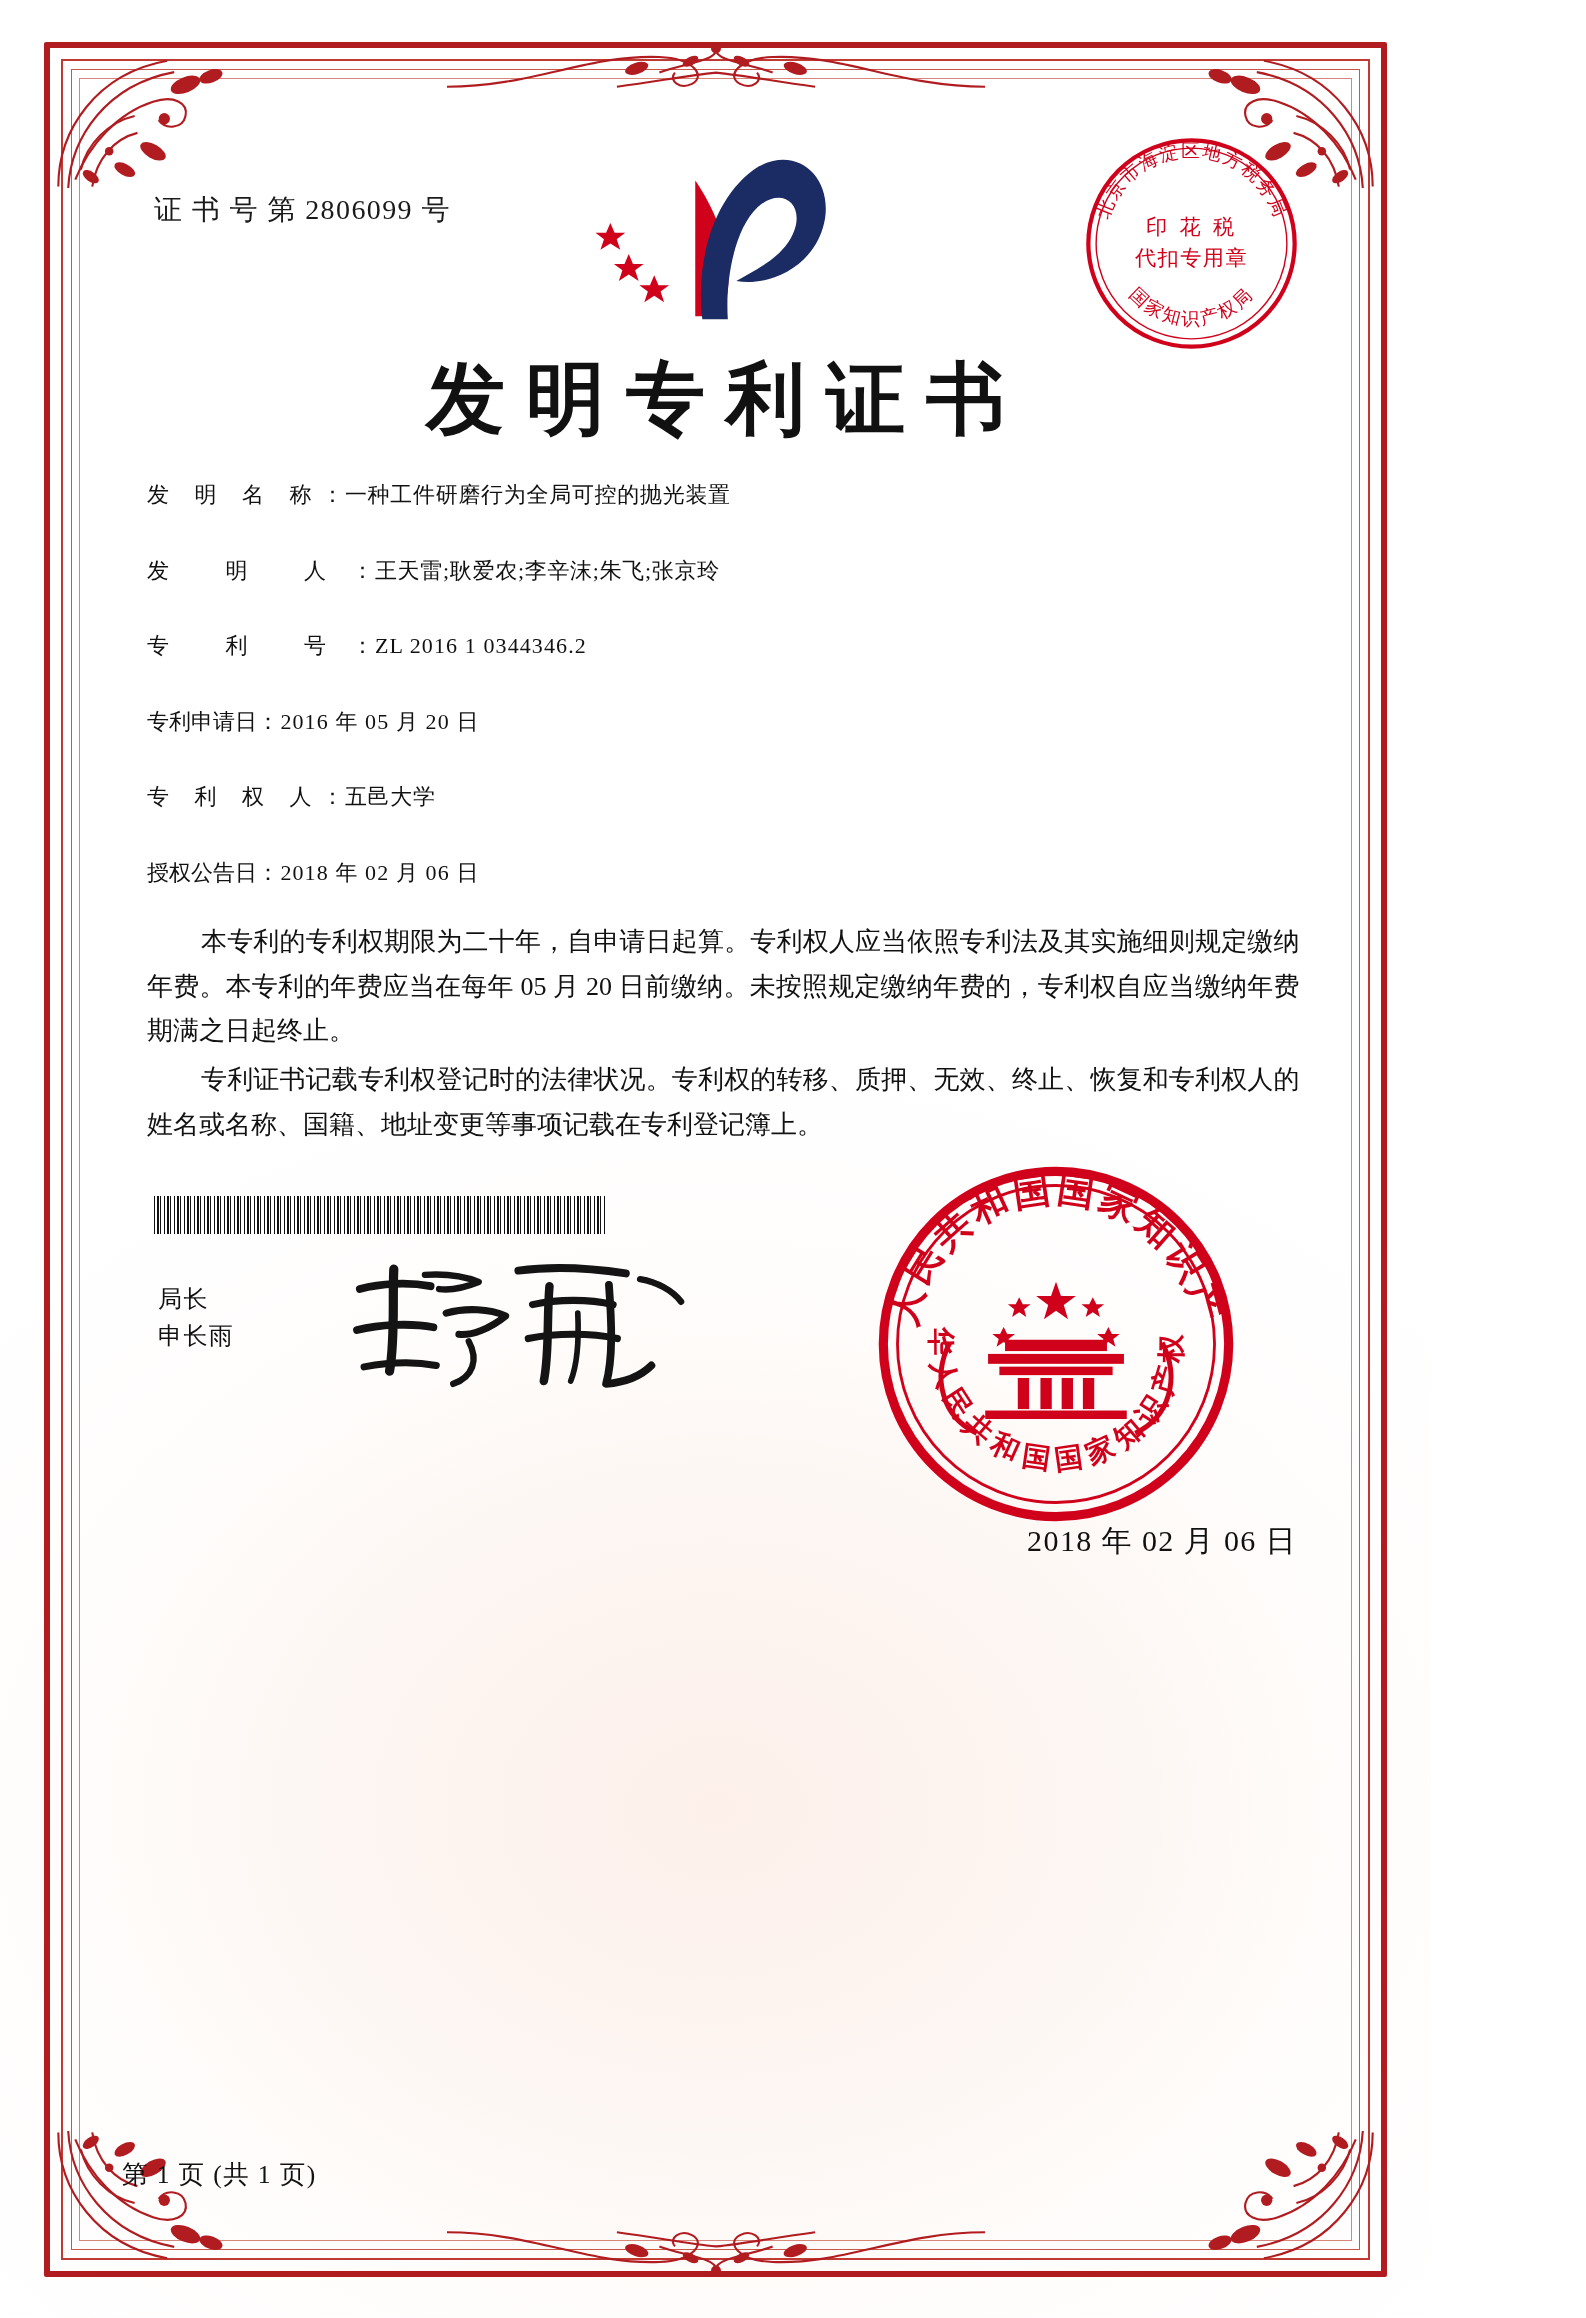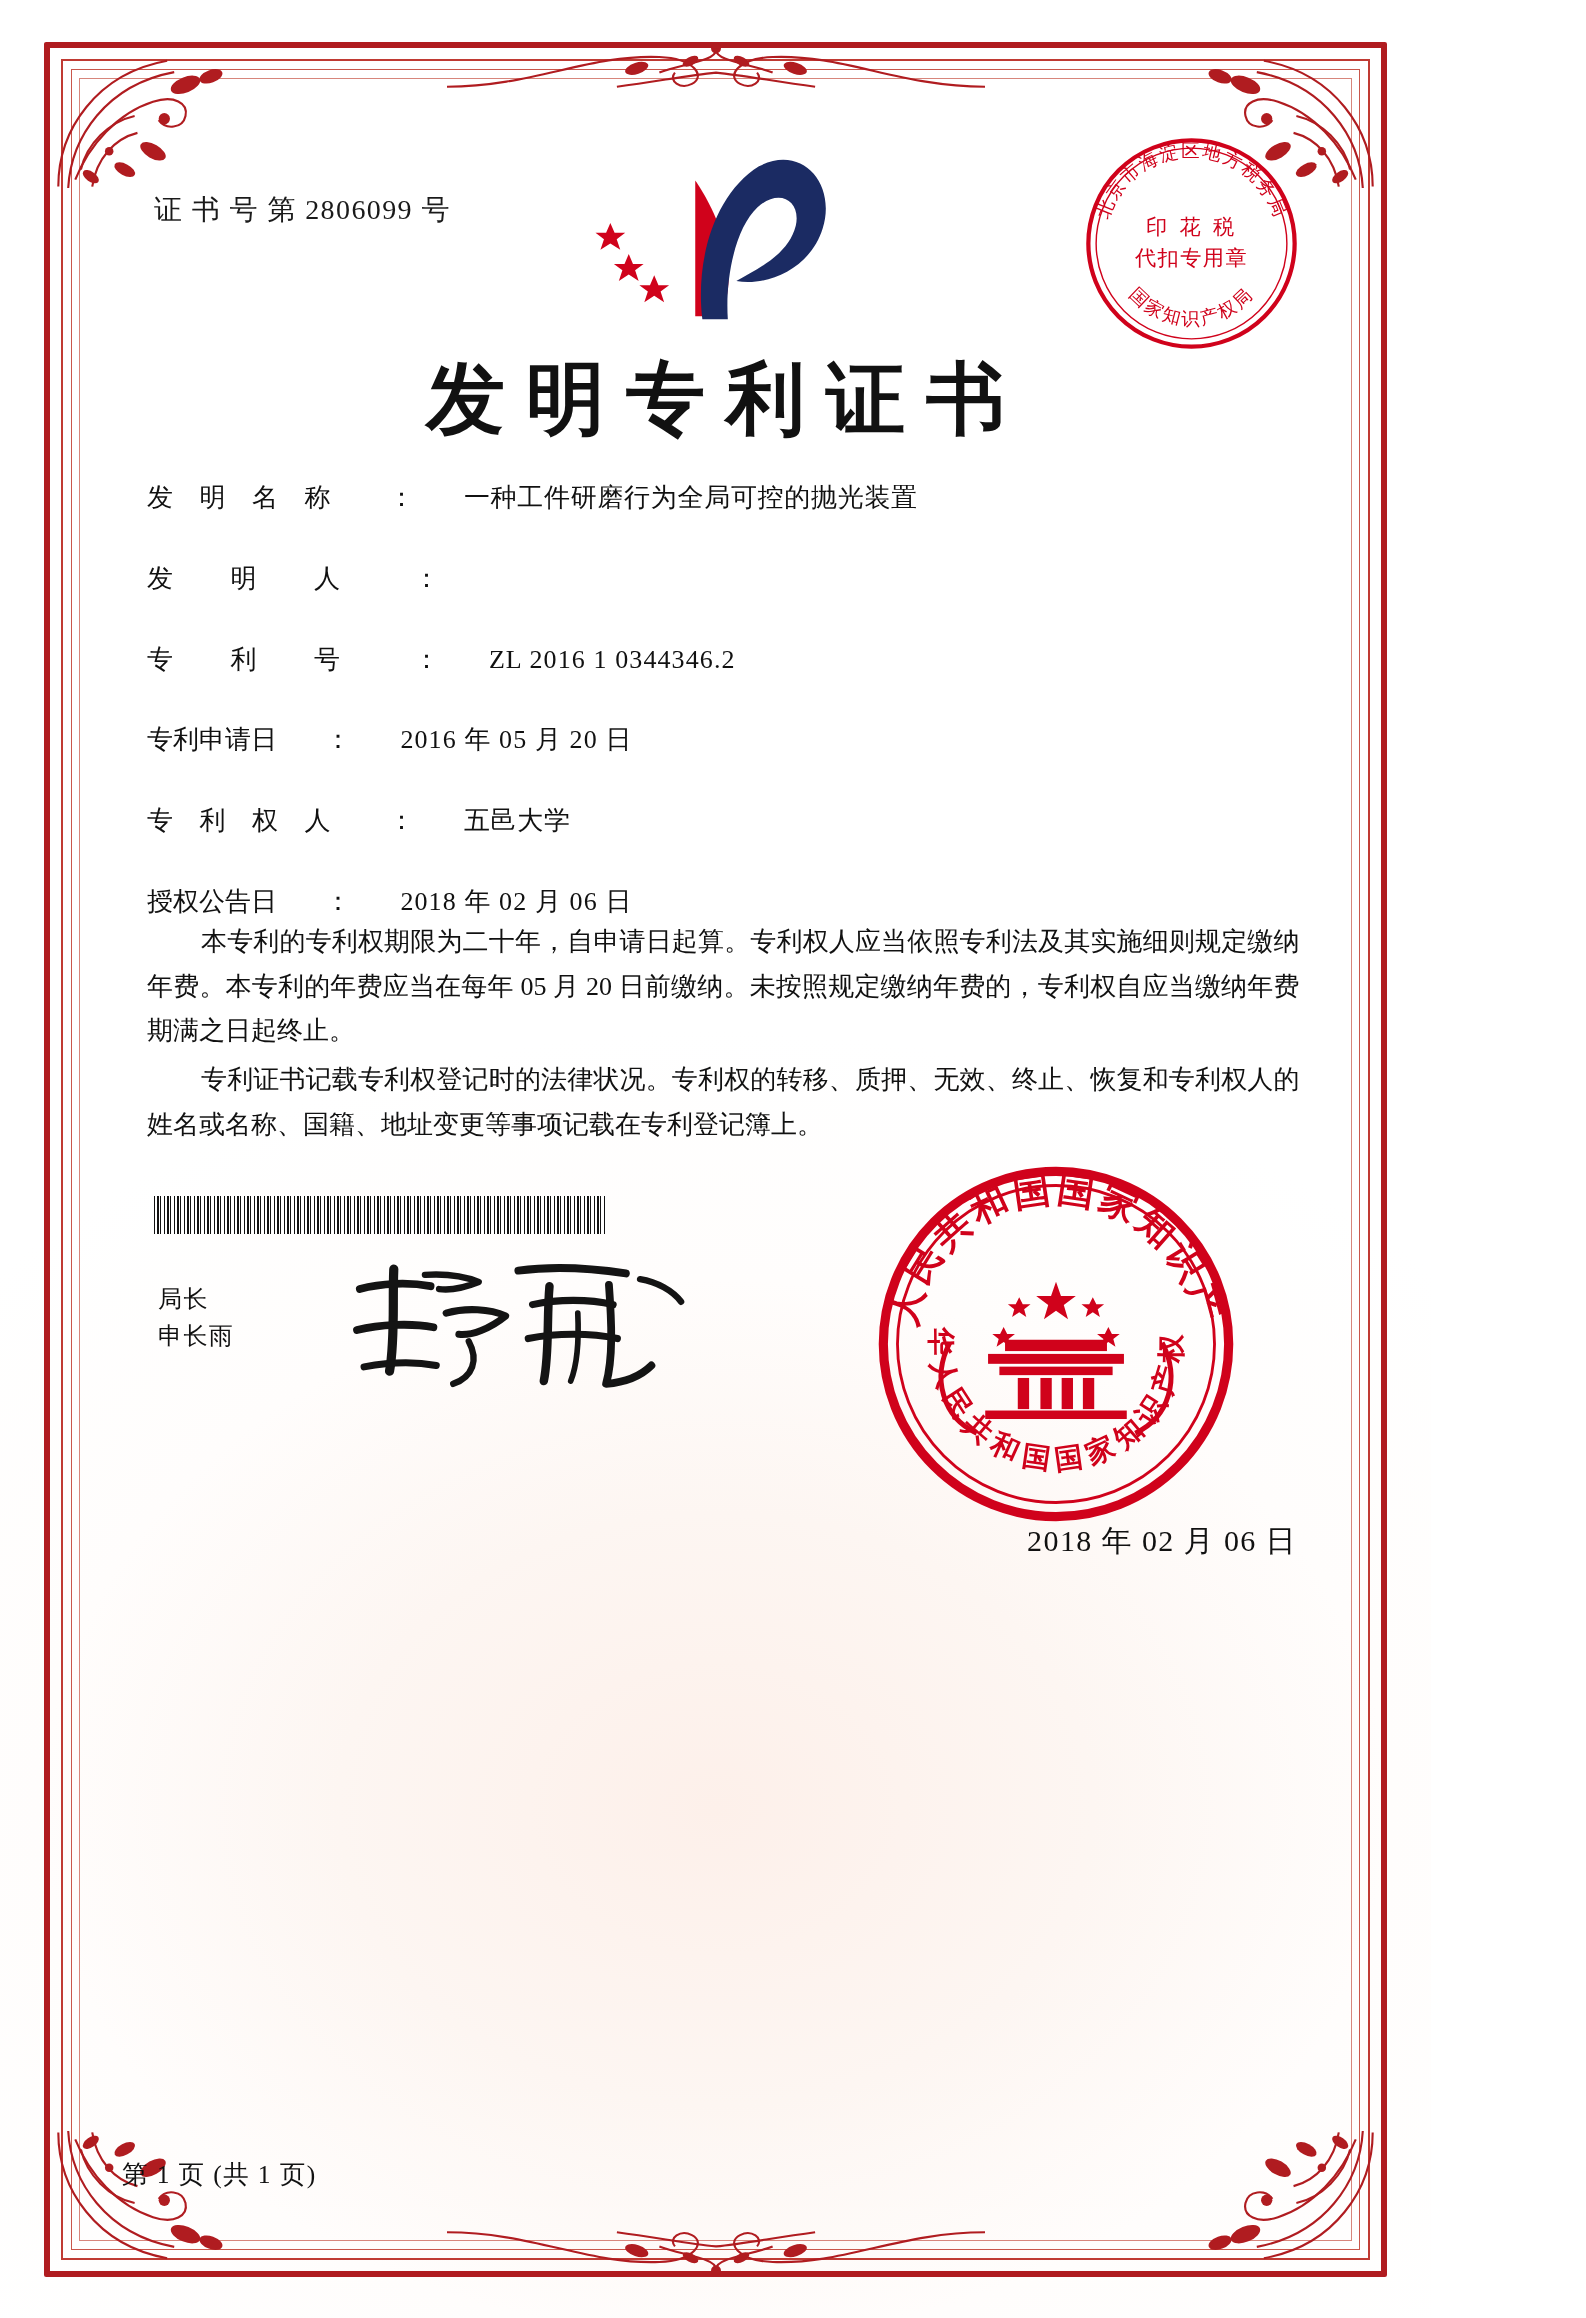--- a/index.html
+++ b/index.html
@@ -128,24 +128,23 @@
   .fields {
     position: absolute;
     left: 41px;
     right: 28px;
     top: 368px;
   }
   .field-row {
     display: flex;
     align-items: flex-end;
     margin-bottom: 47px;
-    font-size: 26px;
+    font-size: 22px;
     color: #111;
     line-height: 1.3;
-    gap: 48px;
   }
   .field-label {
     white-space: nowrap;
     flex: 0 0 auto;
   }
   .field-label.sp4 { letter-spacing: 10px; }
   .field-label.sp6 { letter-spacing: 25.5px; }
   .field-sep { flex: 0 0 auto; }
   .field-value {
     flex: 1 1 auto;
@@ -400,20 +399,21 @@
 
     <div class="fields">
       <div class="field-row">
         <span class="field-label sp4">发 明 名 称</span>
         <span class="field-sep">：</span>
         <span class="field-value">一种工件研磨行为全局可控的抛光装置</span>
       </div>
       <div class="field-row">
         <span class="field-label sp6">发 明 人</span>
         <span class="field-sep">：</span>
+        <span class="field-value">王天雷;耿爱农;李辛沫;朱飞;张京玲</span>
       </div>
       <div class="field-row">
         <span class="field-label sp6">专 利 号</span>
         <span class="field-sep">：</span>
         <span class="field-value latin">ZL 2016 1 0344346.2</span>
       </div>
       <div class="field-row">
         <span class="field-label">专利申请日</span>
         <span class="field-sep">：</span>
         <span class="field-value latin">2016 年 05 月 20 日</span>

